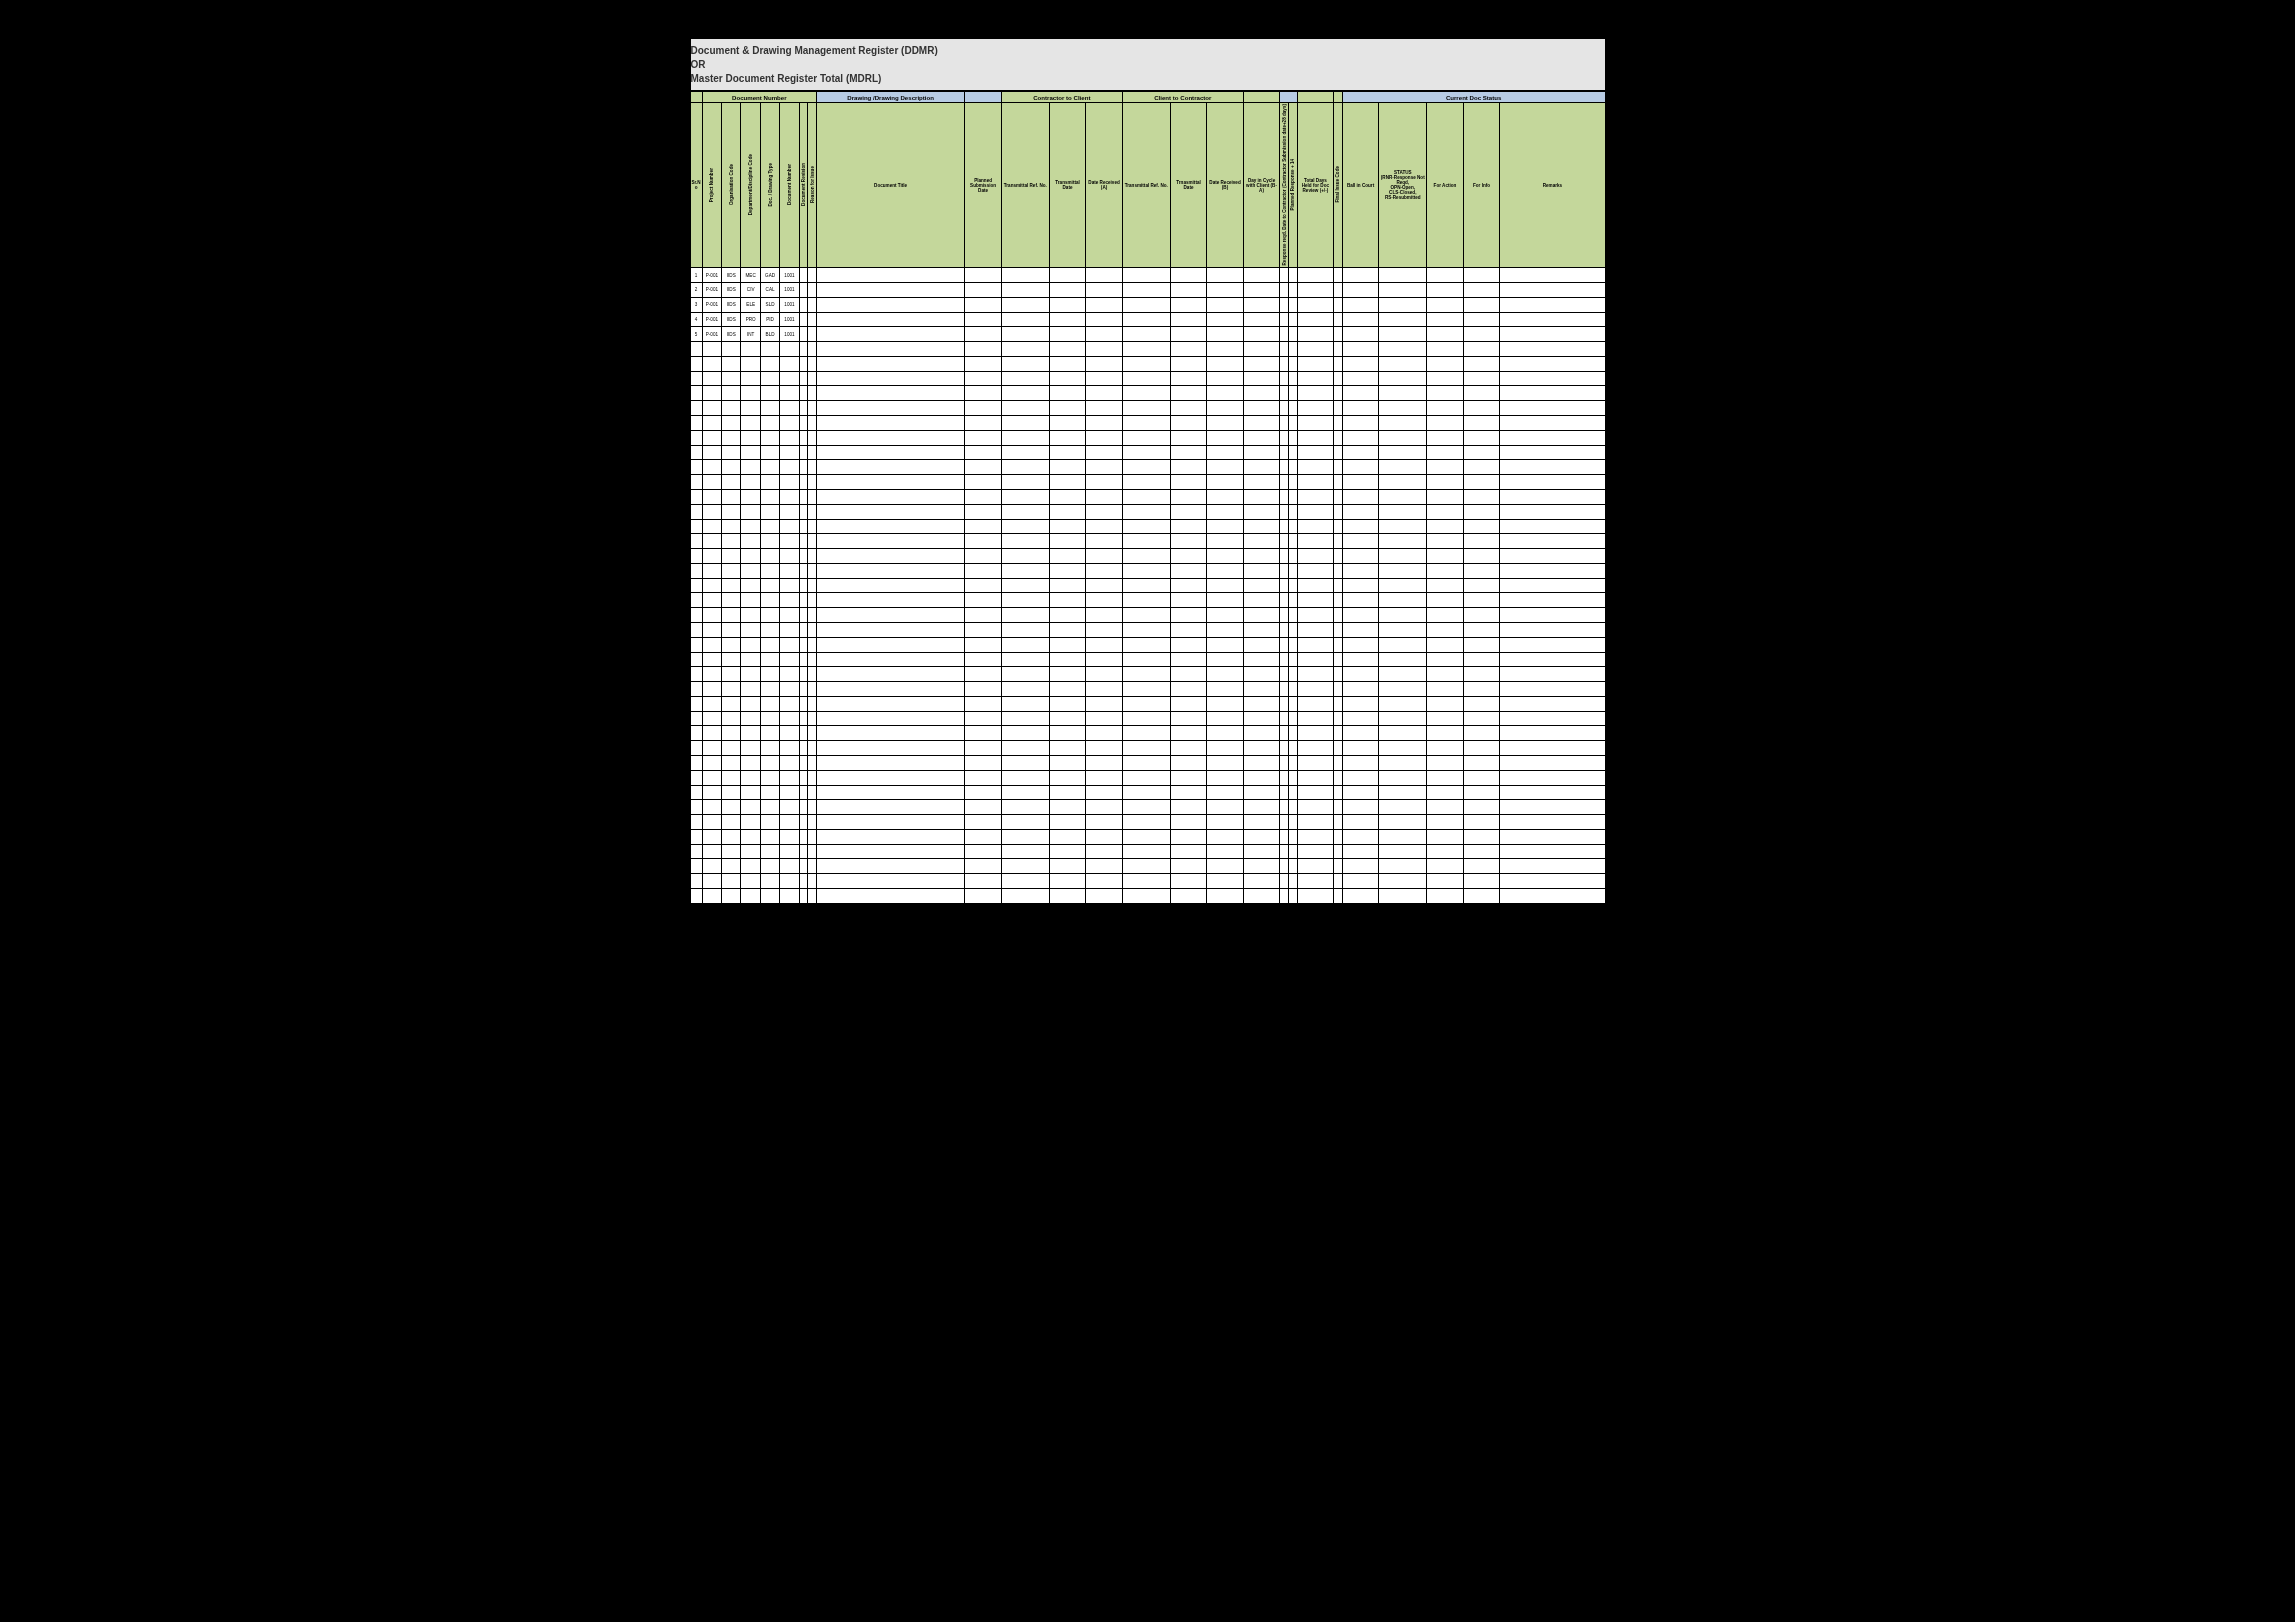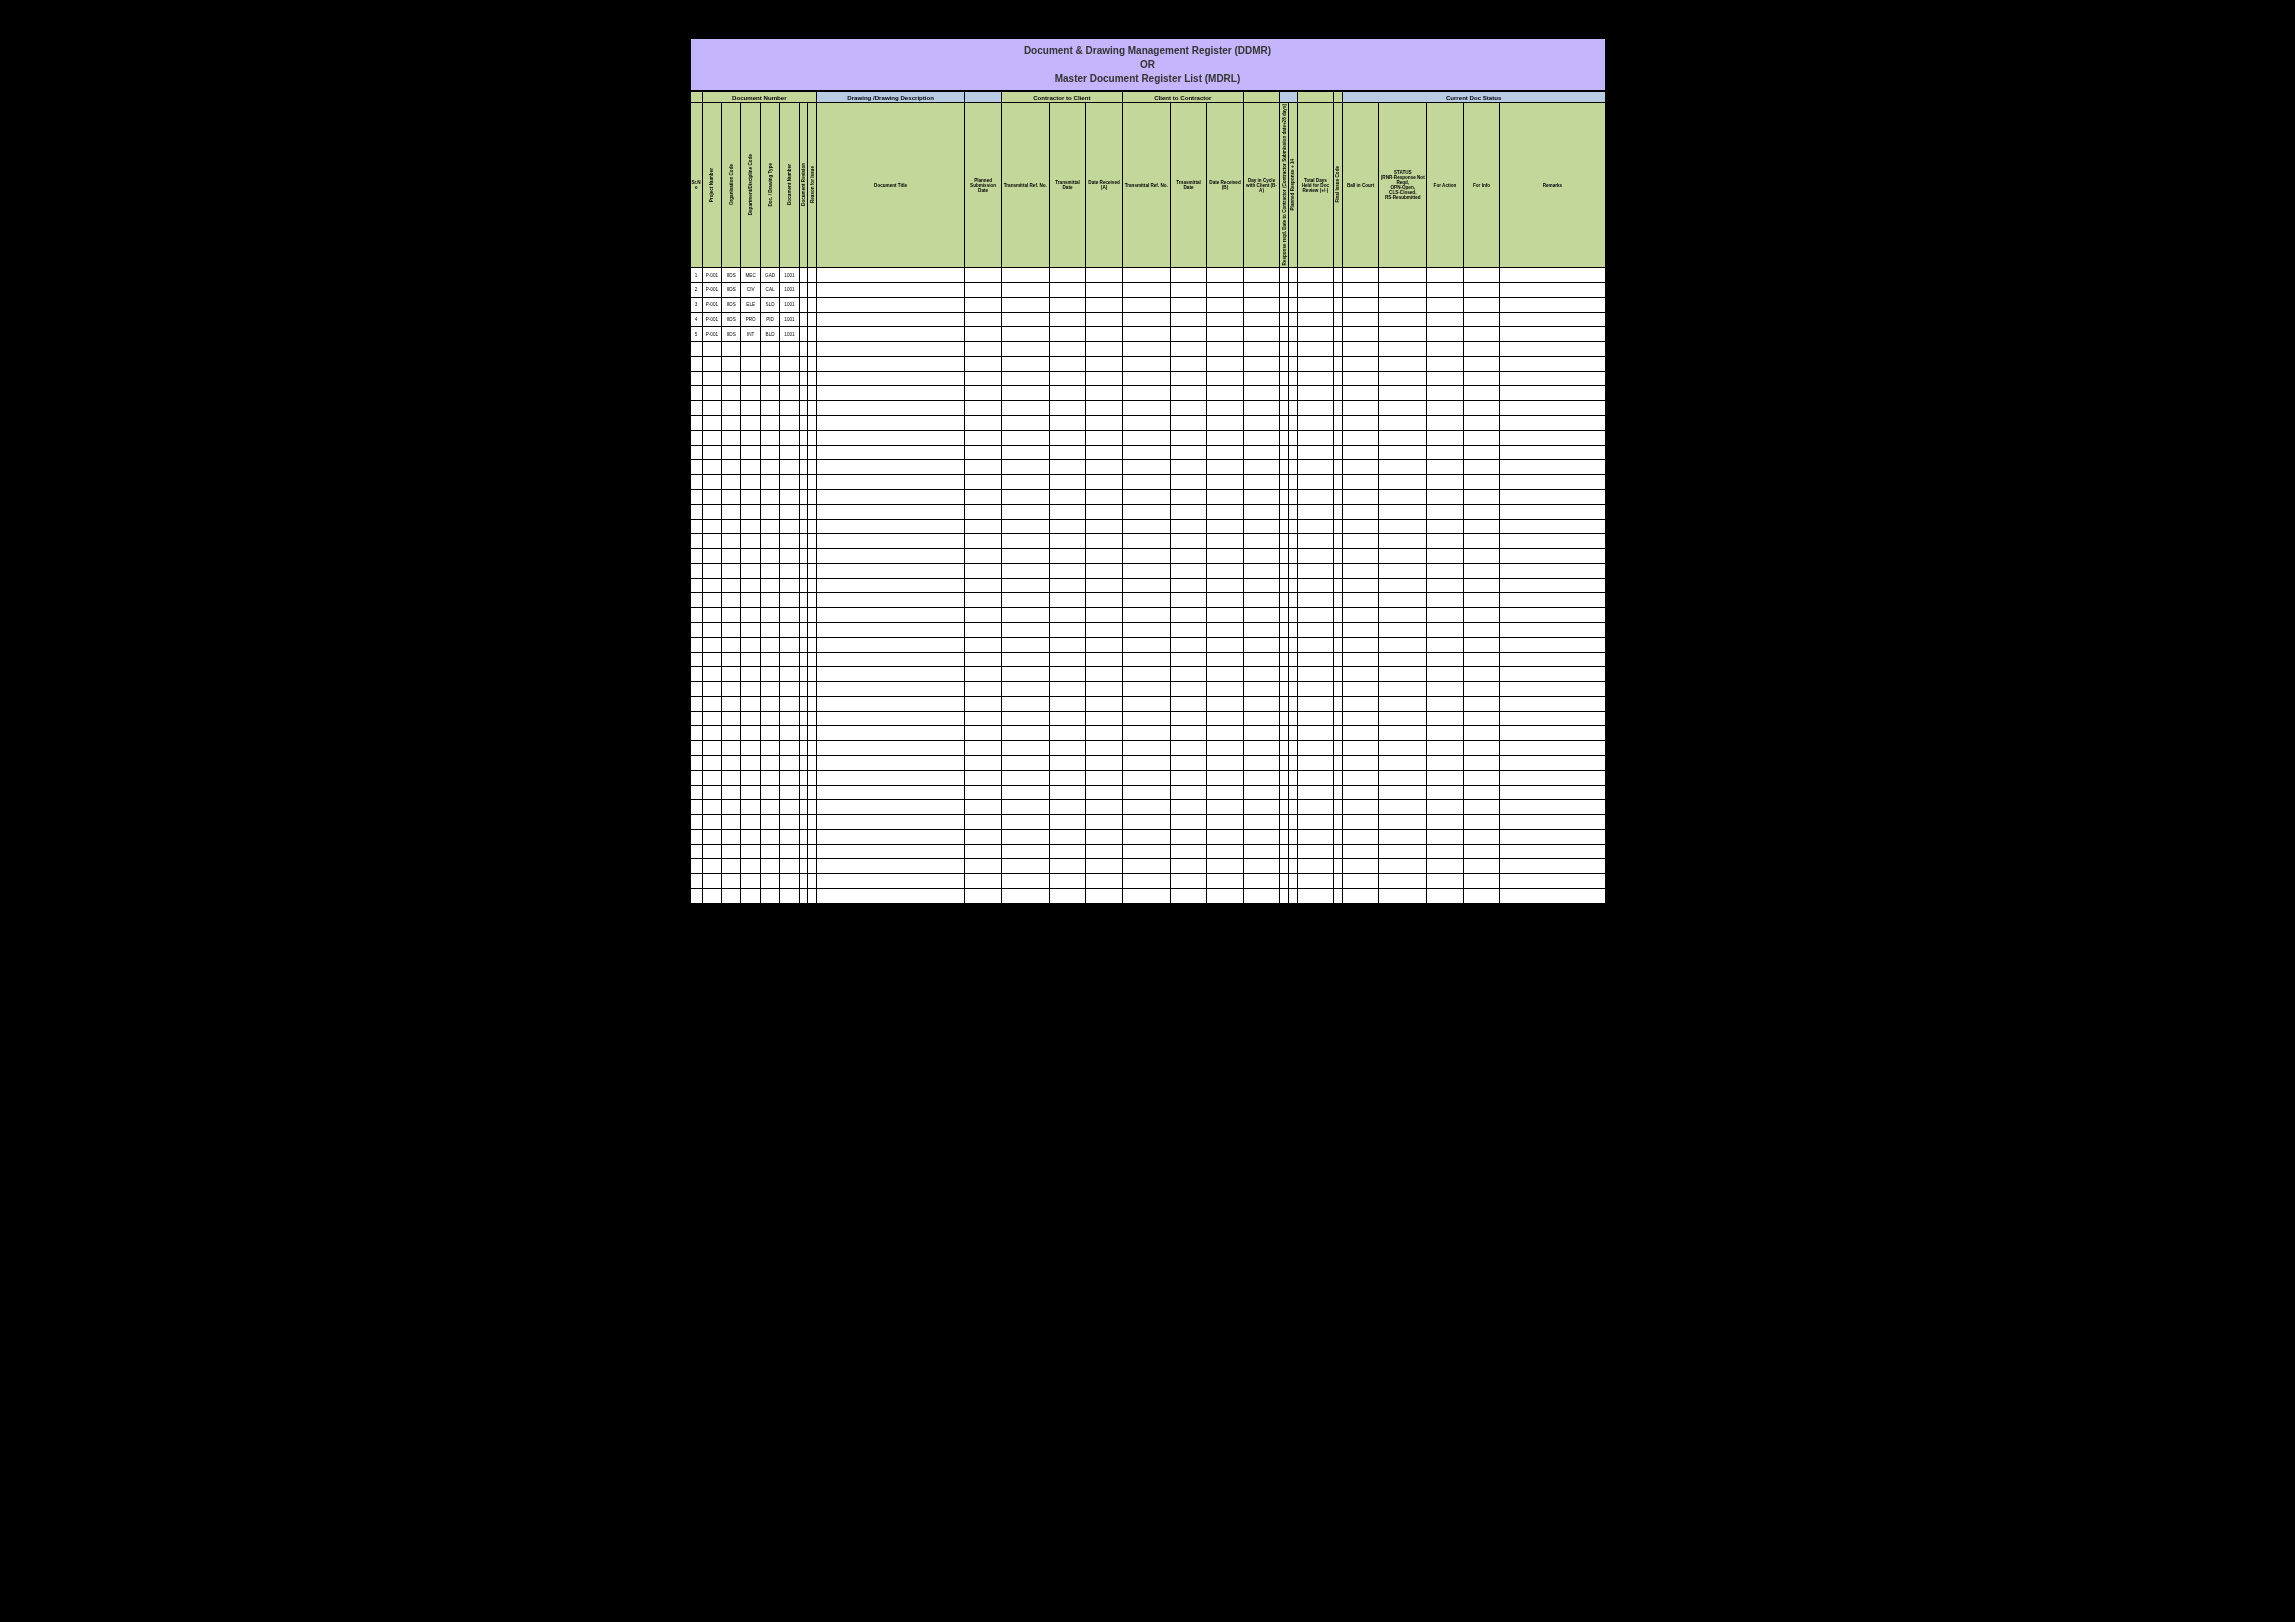--- a/index.html
+++ b/index.html
@@ -8,22 +8,22 @@
     background: #000;
     font-family: Arial, sans-serif;
   }
   .page {
     background: #fff;
     margin: 38px auto;
     width: 916px;
     box-sizing: border-box;
   }
   .title-bar {
-    background: #c4b5fd;
-    text-align: center;
+    background: #e5e5e5;
+    text-align: left;
     padding: 4.6px 0;
     border: 0.8px solid #000;
     font-weight: bold;
     font-size: 10px;
     color: #333;
     line-height: 1.4;
   }
   table {
     border-collapse: collapse;
     width: 100%;
@@ -72,21 +72,21 @@
   .c-remark { width: 92px; }
 </style>
 </head>
 <body>
 
 <div class="page">
 
   <div class="title-bar">
     <div>Document &amp; Drawing Management Register (DDMR)</div>
     <div>OR</div>
-    <div>Master Document Register List (MDRL)</div>
+    <div>Master Document Register Total (MDRL)</div>
   </div>
 
   <table>
     <colgroup>
       <col class="c-srno">
       <col class="c-narrow">
         <col class="c-narrow">
         <col class="c-narrow">
         <col class="c-narrow">
         <col class="c-narrow">

